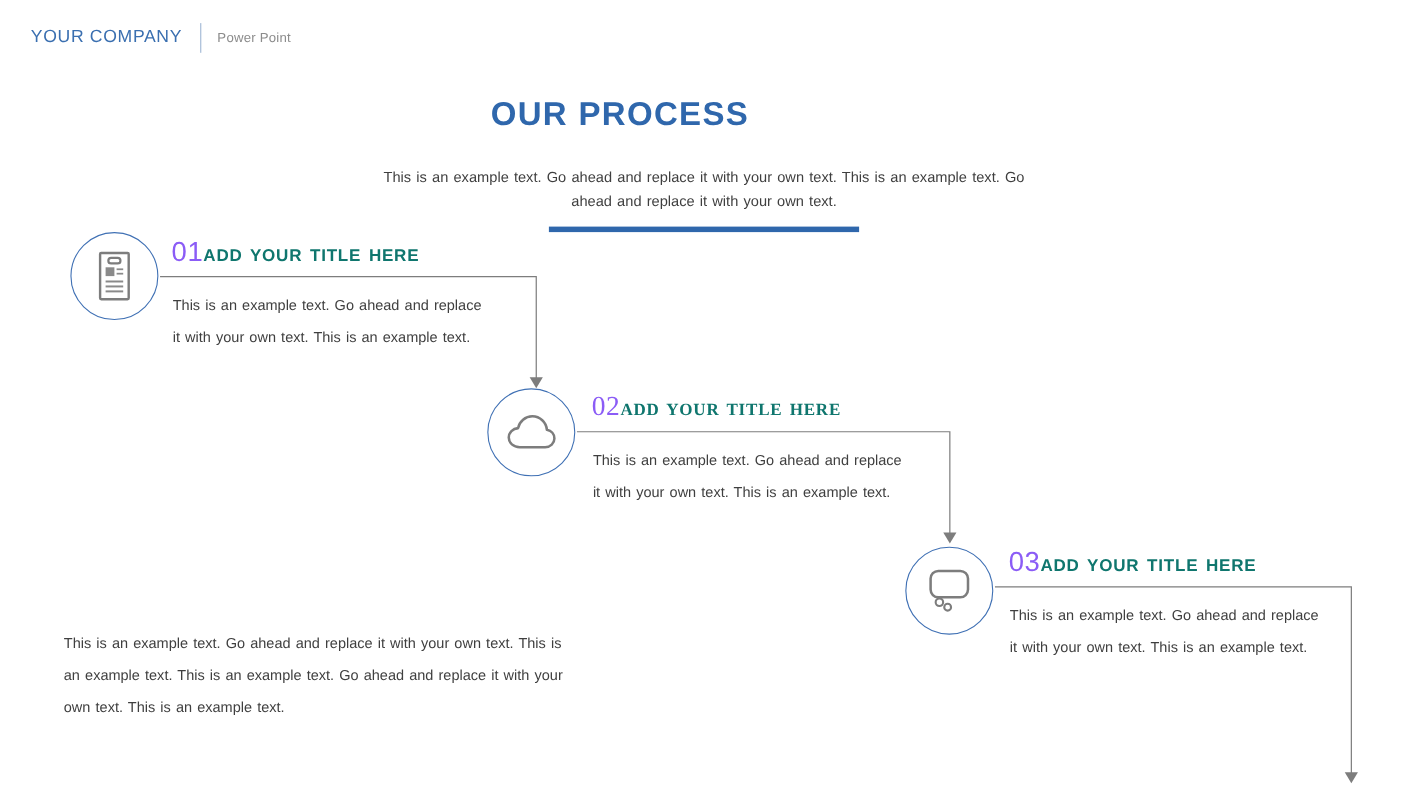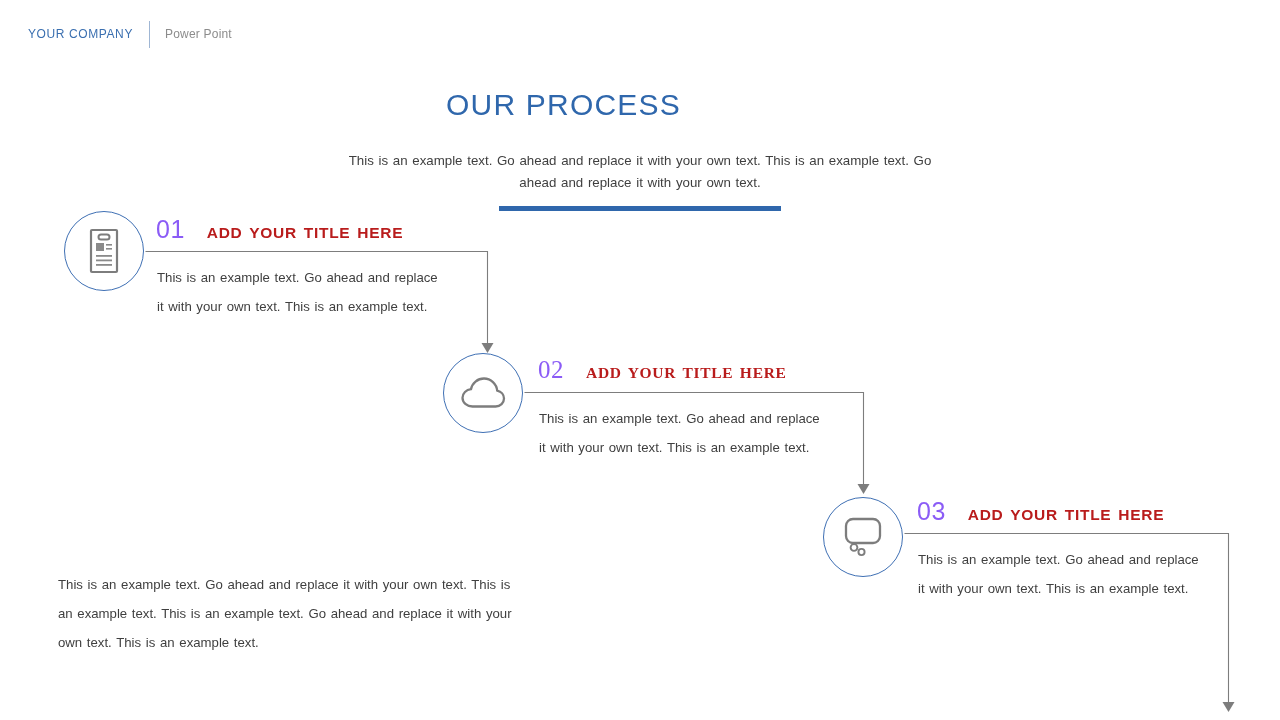--- a/index.html
+++ b/index.html
@@ -19,21 +19,21 @@
   
   .header {
     position: absolute;
     left: 28px;
     top: 20px;
     display: flex;
     align-items: center;
     height: 28px;
   }
   .brand {
-    font-size: 12px;
+    font-size: 16px;
     letter-spacing: 0.6px;
     color: #3a6fb0;
     white-space: nowrap;
   }
   .header-divider {
     width: 1px;
     height: 27px;
     background: #9fb6d4;
     margin: 0 15px 0 16px;
   }
@@ -45,21 +45,21 @@
   }
 
   
   .deck-title {
     position: absolute;
     left: 0;
     top: 88px;
     width: 1127px;
     text-align: center;
     font-size: 30px;
-    font-weight: normal;
+    font-weight: bold;
     letter-spacing: 1.2px;
     color: #2f67ac;
   }
   .deck-subtitle {
     position: absolute;
     left: 340px;
     top: 150px;
     width: 600px;
     text-align: center;
     font-size: 13.3px;
@@ -99,23 +99,23 @@
     white-space: nowrap;
   }
   .step-num {
     font-size: 25px;
     color: #8b5cf6;
     letter-spacing: 0.5px;
   }
   .step-title {
     font-size: 15.5px;
     font-weight: bold;
-    color: #b91c1c;
+    color: #0f766e;
     letter-spacing: 0.7px;
-    margin-left: 22px;
+    margin-left: 0;
     word-spacing: 2px;
   }
   .step-body {
     position: absolute;
     font-size: 13.2px;
     line-height: 29px;
     color: #3f3f3f;
     word-spacing: 1px;
   }
 

